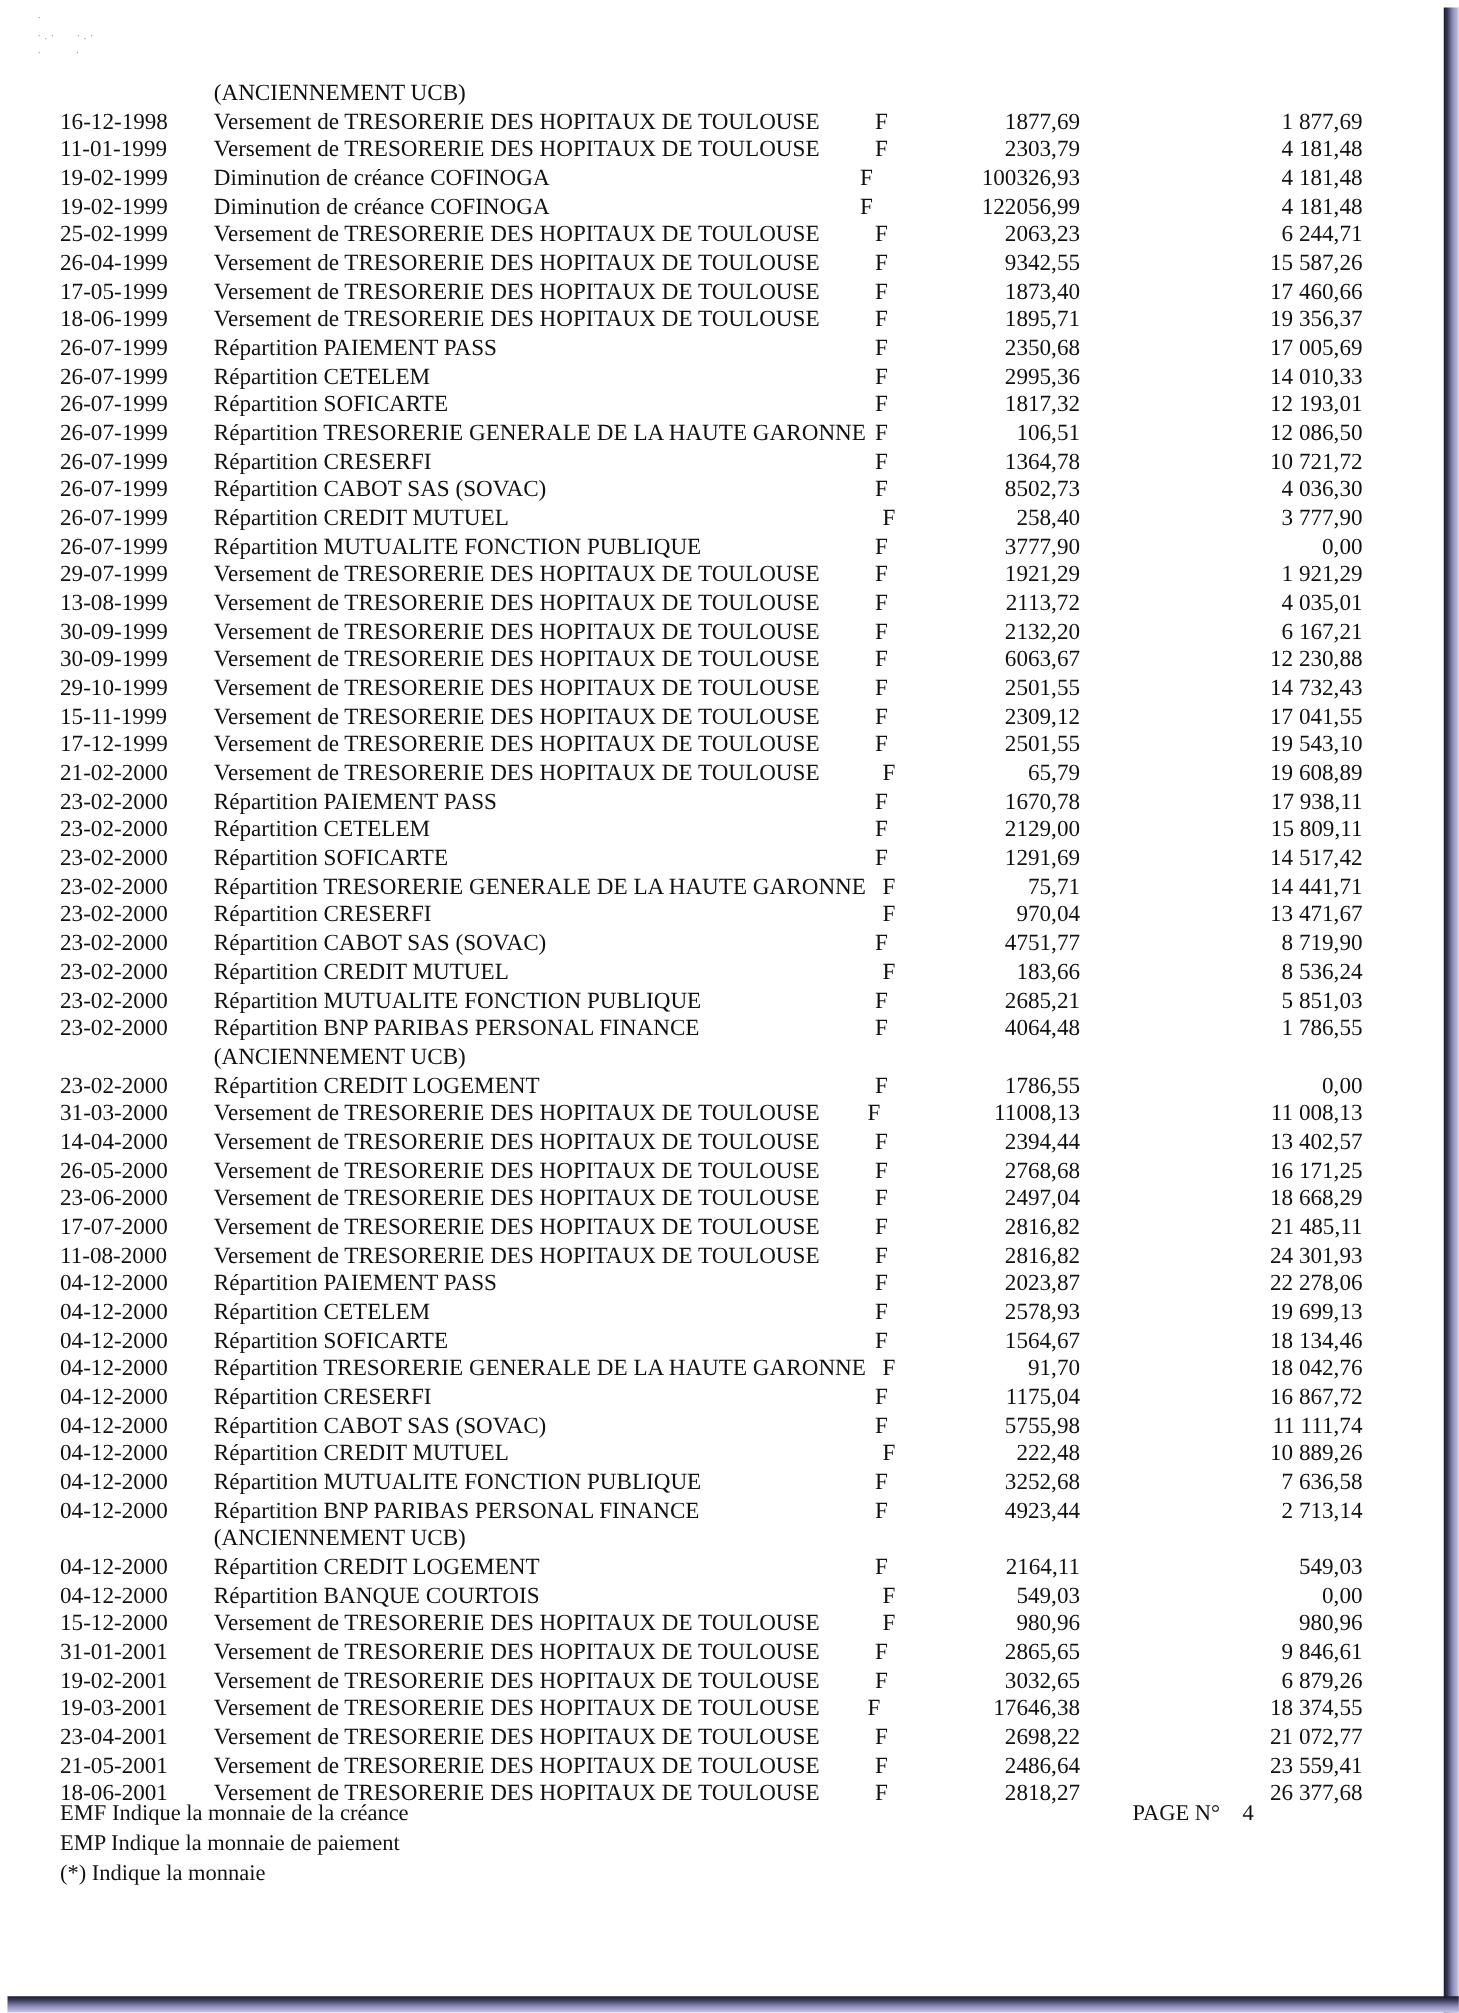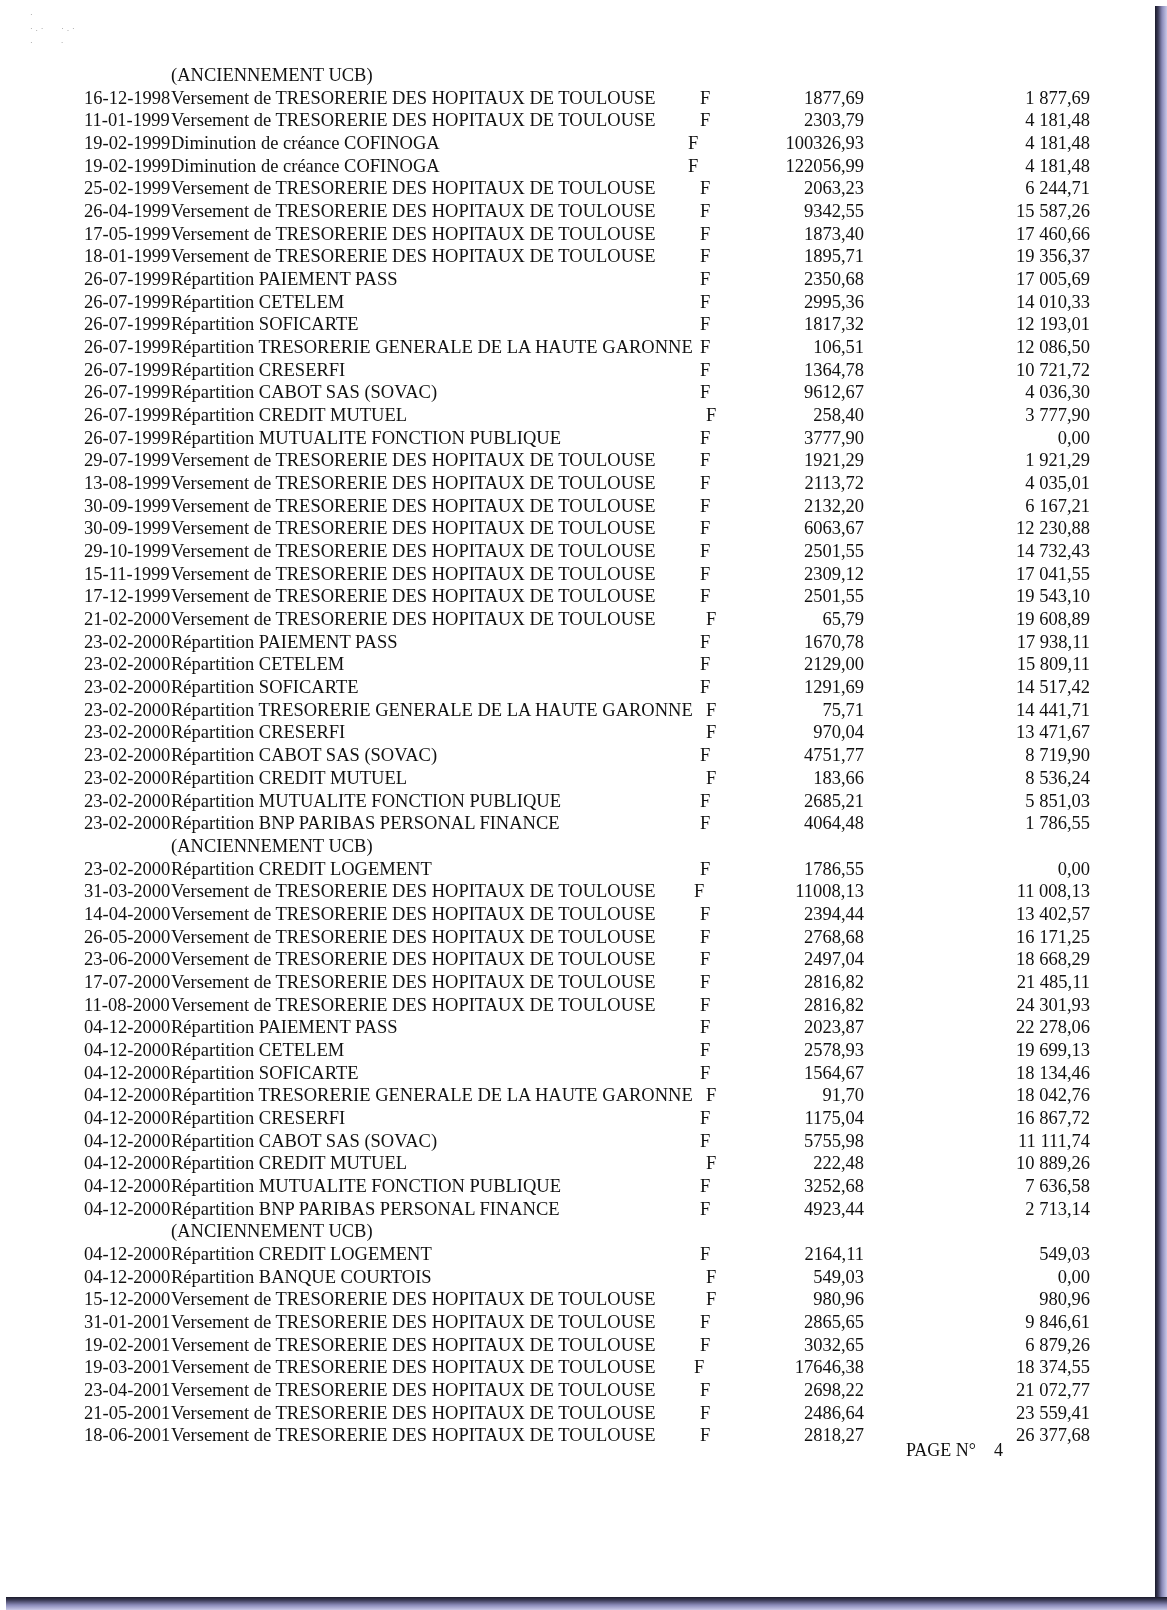--- a/index.html
+++ b/index.html
@@ -17,21 +17,21 @@
     position: absolute; left: 1155px; top: 6px; width: 12px; height: 1604px;
     background: linear-gradient(to right, #1a1a2a 0px, #3a3a55 3px, #8a8ab8 7px, #c8c8e8 12px);
   }
   .shadow-bottom {
     position: absolute; left: 6px; top: 1597px; width: 1161px; height: 13px;
     background: linear-gradient(to bottom, #1a1a2a 0px, #3a3a55 3px, #8a8ab8 8px, #c8c8e8 13px);
   }
   .scan-marks { position: absolute; left: 30px; top: 8px; font-size: 8px; color: #888; letter-spacing: 3px; line-height: 14px; }
   .lines { position: absolute; left: 0; top: 64px; width: 1148px; }
   .line { position: relative; height: 22.68px; font-size: 18.5px; line-height: 22.68px; white-space: nowrap; }
-  .date { position: absolute; left: 48px; margin-left: 36px; }
+  .date { position: absolute; left: 48px; }
   .label { position: absolute; left: 171px; }
   .cur { position: absolute; }
   .amt { position: absolute; right: 284px; text-align: right; }
   .bal { position: absolute; right: 58px; text-align: left; }
   .footer { position: absolute; left: 48px; top: 1438px; font-size: 18px; line-height: 24px; }
   .page-no { position: absolute; left: 906px; top: 1438px; font-size: 18px; line-height: 24px; }
   .page-no span { display: inline-block; }
   .page-no .num { margin-left: 18px; }
 </style>
 </head>
@@ -87,21 +87,21 @@
         <span class="bal">15 587,26</span>
       </div>
       <div class="line">
         <span class="date">17-05-1999</span>
         <span class="label">Versement de TRESORERIE DES HOPITAUX DE TOULOUSE</span>
         <span class="cur" style="left: 700px;">F</span>
         <span class="amt">1873,40</span>
         <span class="bal">17 460,66</span>
       </div>
       <div class="line">
-        <span class="date">18-01-1999</span>
+        <span class="date">18-06-1999</span>
         <span class="label">Versement de TRESORERIE DES HOPITAUX DE TOULOUSE</span>
         <span class="cur" style="left: 700px;">F</span>
         <span class="amt">1895,71</span>
         <span class="bal">19 356,37</span>
       </div>
       <div class="line">
         <span class="date">26-07-1999</span>
         <span class="label">Répartition PAIEMENT PASS</span>
         <span class="cur" style="left: 700px;">F</span>
         <span class="amt">2350,68</span>
@@ -132,21 +132,21 @@
         <span class="date">26-07-1999</span>
         <span class="label">Répartition CRESERFI</span>
         <span class="cur" style="left: 700px;">F</span>
         <span class="amt">1364,78</span>
         <span class="bal">10 721,72</span>
       </div>
       <div class="line">
         <span class="date">26-07-1999</span>
         <span class="label">Répartition CABOT SAS (SOVAC)</span>
         <span class="cur" style="left: 700px;">F</span>
-        <span class="amt">9612,67</span>
+        <span class="amt">8502,73</span>
         <span class="bal">4 036,30</span>
       </div>
       <div class="line">
         <span class="date">26-07-1999</span>
         <span class="label">Répartition CREDIT MUTUEL</span>
         <span class="cur" style="left: 706px;">F</span>
         <span class="amt">258,40</span>
         <span class="bal">3 777,90</span>
       </div>
       <div class="line">
@@ -451,18 +451,23 @@
       </div>
       <div class="line">
         <span class="date">18-06-2001</span>
         <span class="label">Versement de TRESORERIE DES HOPITAUX DE TOULOUSE</span>
         <span class="cur" style="left: 700px;">F</span>
         <span class="amt">2818,27</span>
         <span class="bal">26 377,68</span>
       </div>
     </div>
 
+  <div class="footer">
+    <div>EMF Indique la monnaie de la créance</div>
+    <div>EMP Indique la monnaie de paiement</div>
+    <div>(*) Indique la monnaie</div>
+  </div>
   <div class="page-no">
     <span>PAGE N°</span><span class="num">4</span>
   </div>
 </div>
 <div class="shadow-right"></div>
 <div class="shadow-bottom"></div>
 
 </body></html>

